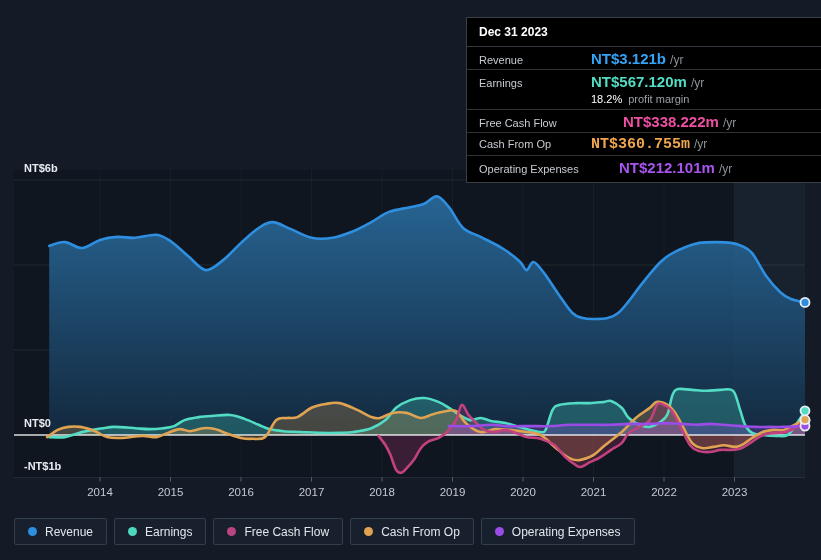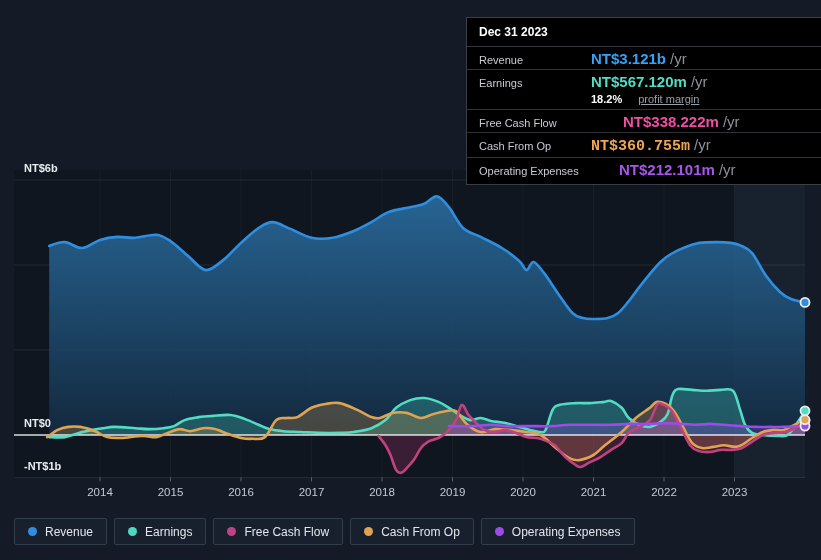--- a/index.html
+++ b/index.html
@@ -9,24 +9,24 @@
 
   
   .tooltip{position:absolute;left:466px;top:17px;width:388px;box-sizing:border-box;
            background:#000;border:1px solid #3a3f46;padding-bottom:4px;z-index:5;}
   .tt-title{font-size:12px;font-weight:bold;color:#fff;padding:7px 12px 7px;border-bottom:1px solid #35393f;}
   .tt-rowwrap{padding:0;}
   .tt-rowwrap + .tt-rowwrap{border-top:1px solid #2e3237;}
   .tt-line{display:flex;align-items:baseline;padding:3px 12px 2px;}
   .tt-label{width:112px;flex:none;color:#c7ccd2;font-size:11px;}
   .tt-value{font-size:15px;font-weight:bold;white-space:nowrap;}
-  .tt-suffix{color:#8b9199;font-weight:normal;margin-left:4px;font-size:15px;}
+  .tt-suffix{color:#8b9199;font-weight:normal;margin-left:4px;font-size:12px;}
   .tt-sub{padding:1px 12px 4px 124px;font-size:11px;}
-  .tt-sub .pct{color:#fff;font-weight:bold;}
-  .tt-sub .txt{color:#9aa0a8;margin-left:16px;text-decoration:underline;}
+  .tt-sub .pct{color:#fff;font-weight:normal;}
+  .tt-sub .txt{color:#9aa0a8;margin-left:6px;}
 
   
   .legend{position:absolute;left:14px;top:518px;display:flex;gap:7px;z-index:4;}
   .legend-item{display:flex;align-items:center;gap:8px;padding:0 13px;height:27px;box-sizing:border-box;
                background:#18202d;border:1px solid #333e4d;border-radius:2px;
                font-size:12px;color:#e2e6eb;cursor:pointer;white-space:nowrap;}
   .legend-dot{width:9px;height:9px;border-radius:50%;flex:none;}
 </style>
 </head>
 <body>

